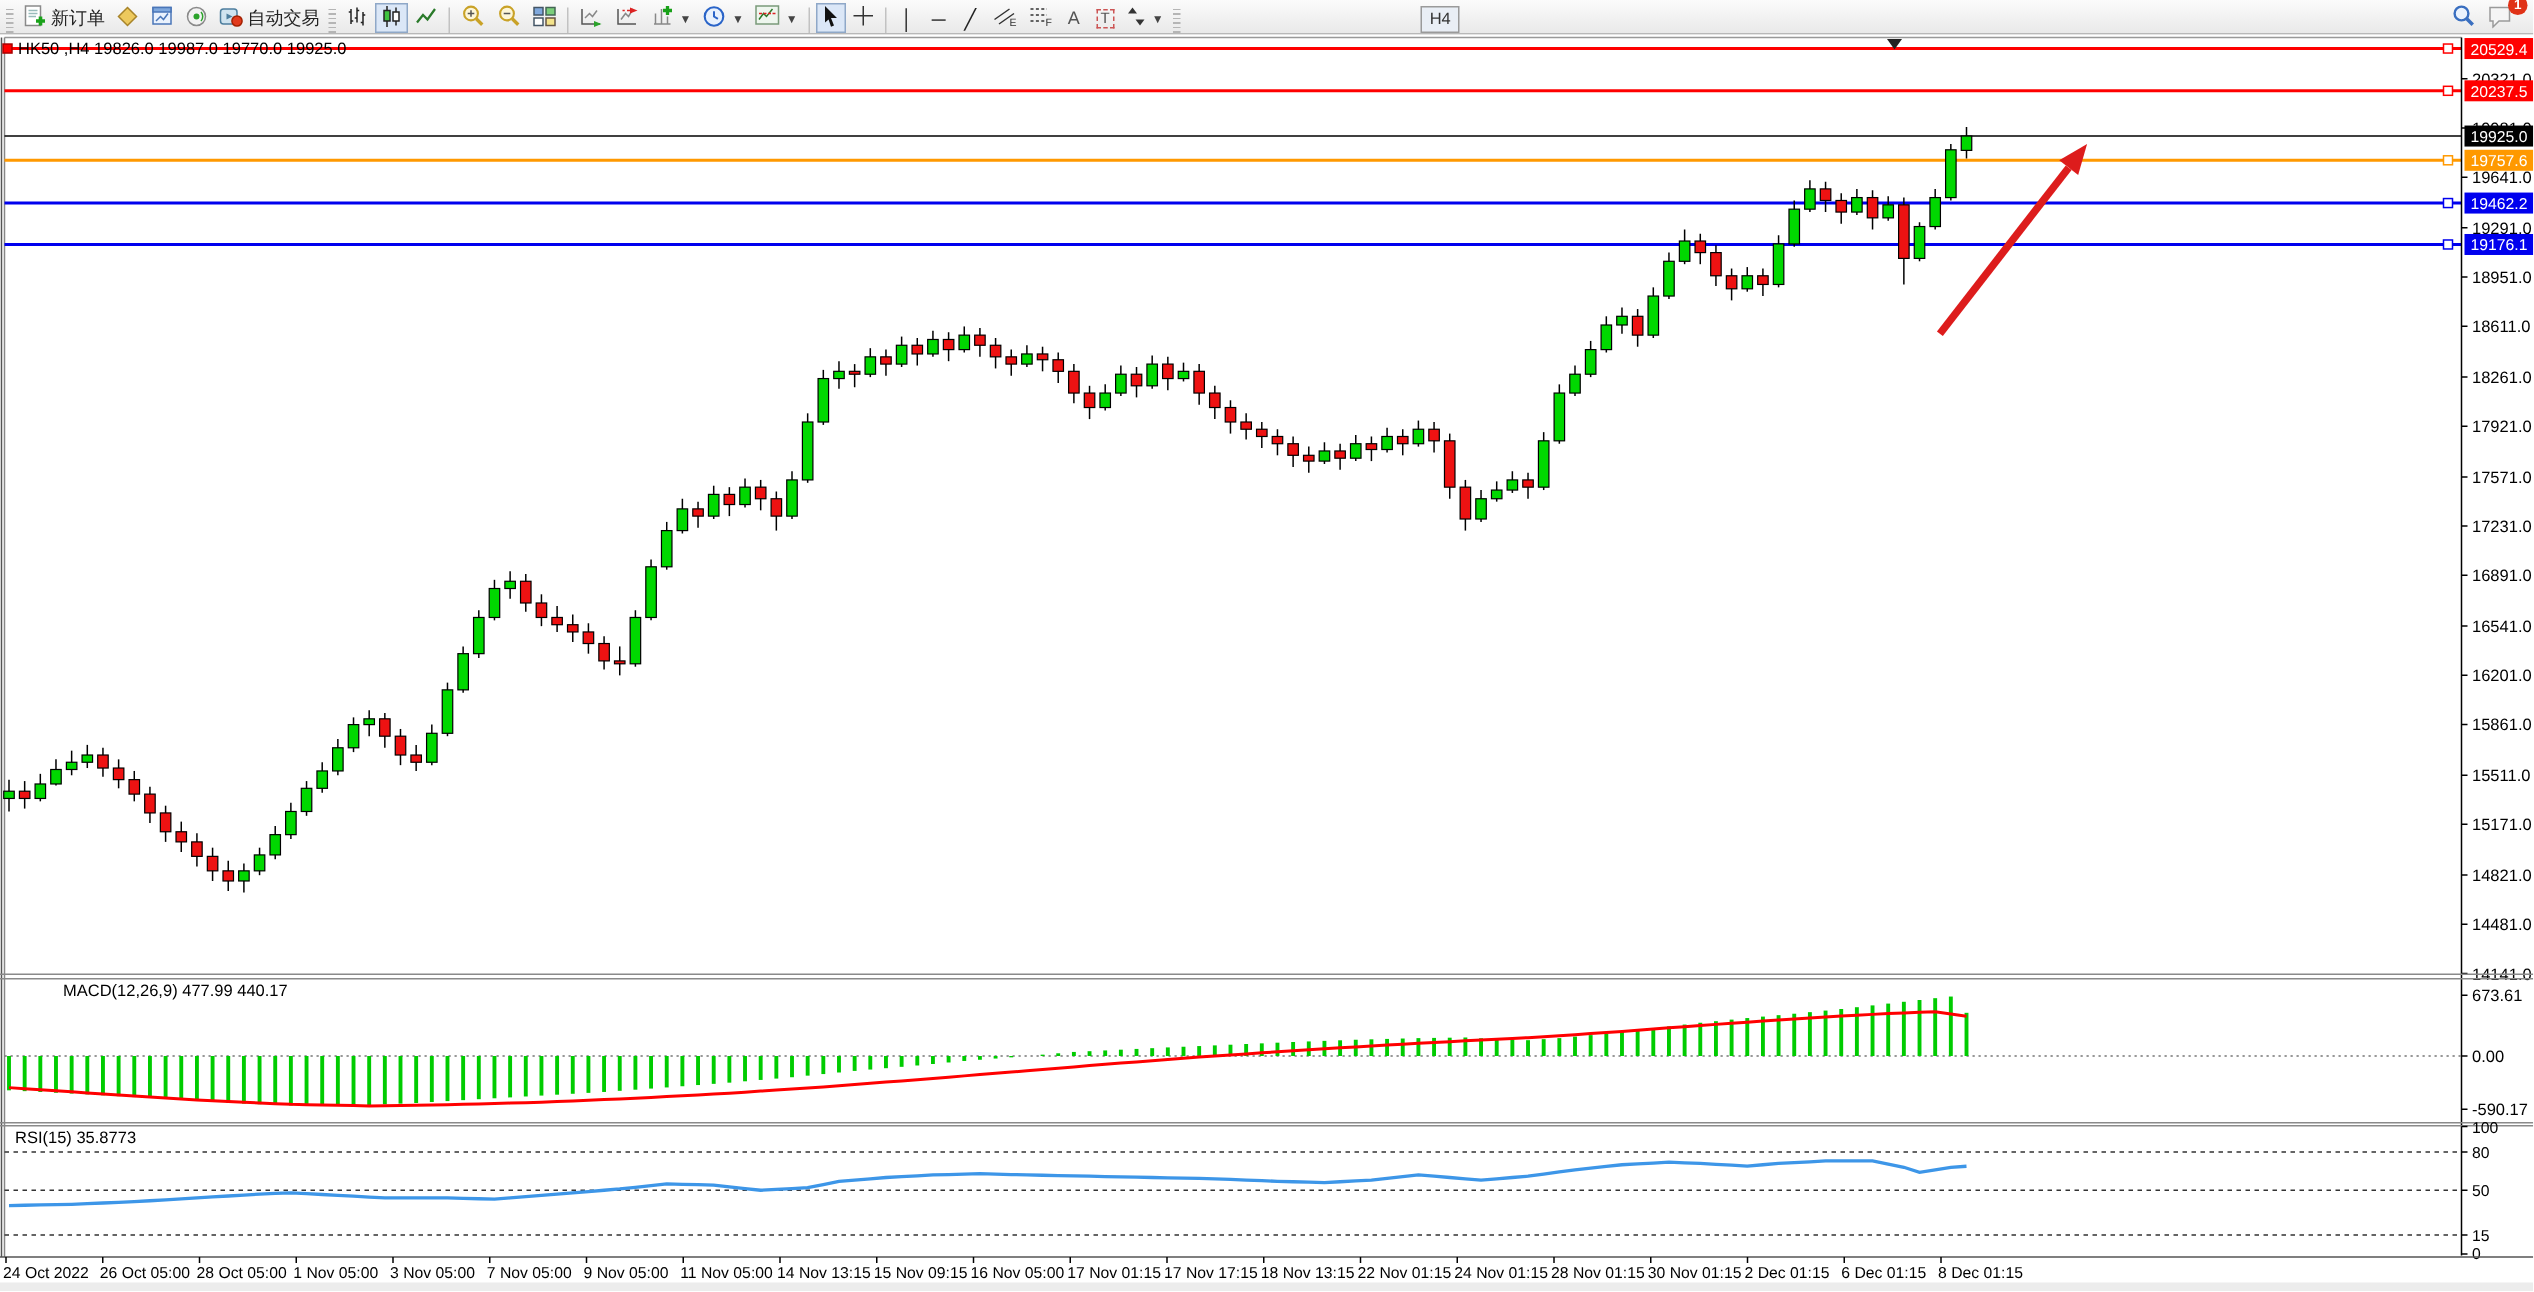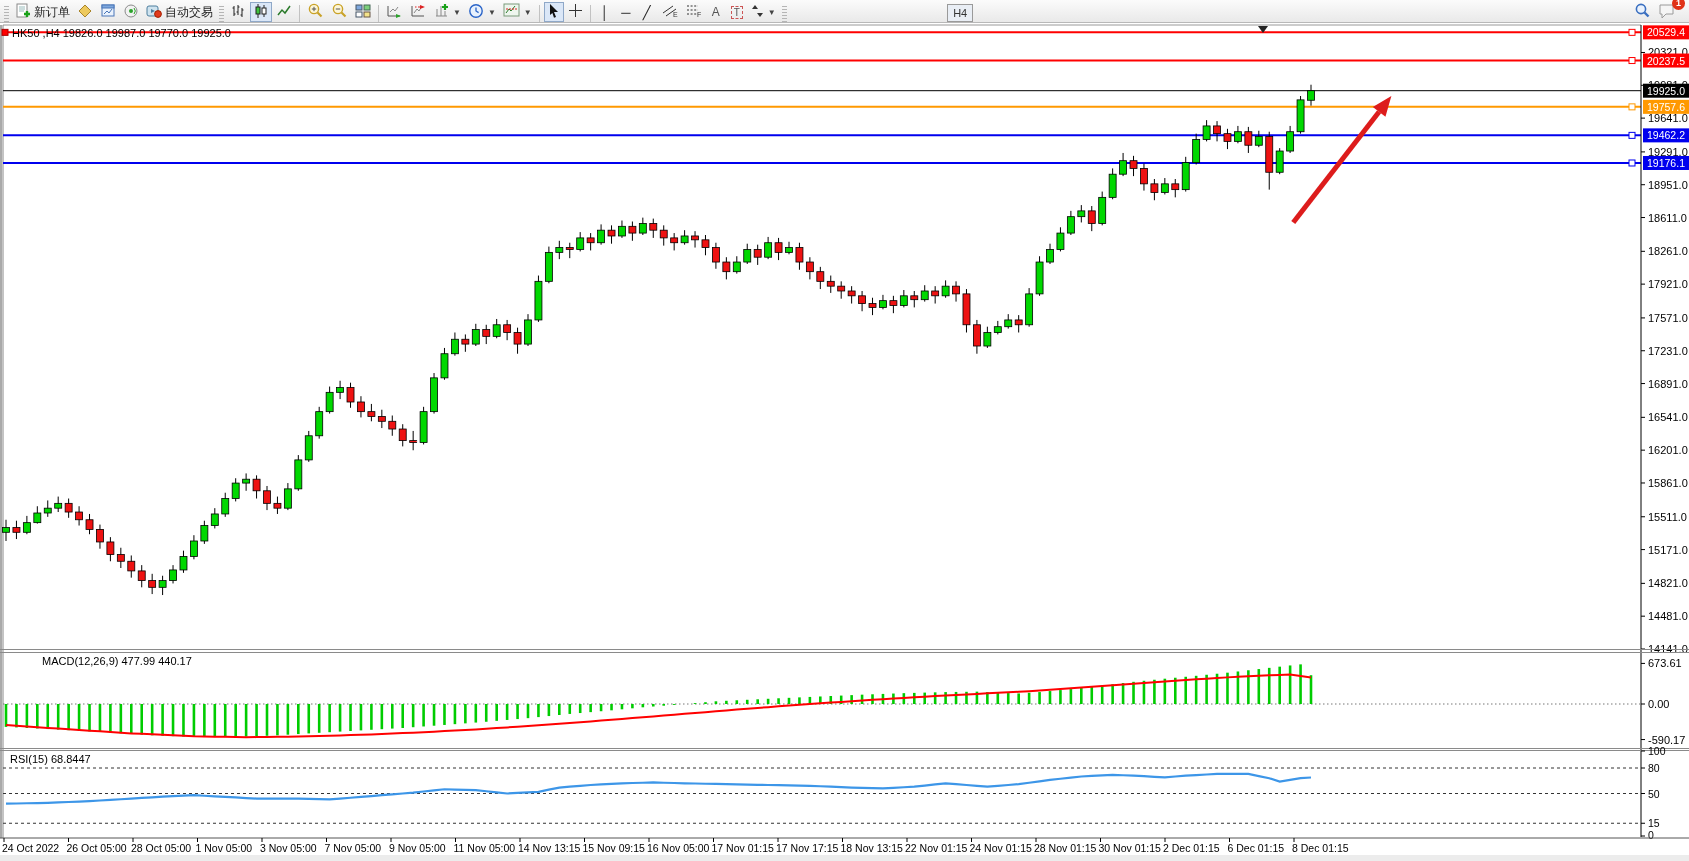--- a/index.html
+++ b/index.html
@@ -244,21 +244,21 @@
               <path d="M2 2h13v9H8l-4 4v-4H2z" fill="#f5f5f5" stroke="#9a9a9a"></path>
             </svg></span>
     </button>
     <span class="badge">1</span>
   </div>
 </div>
 
 <div id="chartwrap">
   <div class="overlay-label" style="left:12px;top:4px;">HK50 ,H4  19826.0 19987.0 19770.0 19925.0</div>
   <div class="overlay-label" style="left:10px;top:632px;margin-left:32px;">MACD(12,26,9) 477.99 440.17</div>
-  <div class="overlay-label" style="left:10px;top:730px;">RSI(15) 68.8447</div>
+  <div class="overlay-label" style="left:10px;top:730px;">RSI(15) 35.8773</div>
   <svg id="cv" width="1689" height="838" viewBox="0 23 1689 838">
         <rect x="0" y="23" width="1689" height="838" fill="#fff"></rect>
         <line x1="3" y1="25" x2="1641" y2="25" stroke="#999"></line>
         <line x1="3" y1="25" x2="3" y2="838" stroke="#888"></line>
         <line x1="1" y1="25" x2="1" y2="838" stroke="#555"></line>
         <g>
           <line x1="3" y1="32.359073359073136" x2="1641" y2="32.359073359073136" stroke="#ff0000" stroke-width="2"></line>
           <rect x="1629" y="29.359073359073136" width="6" height="6" fill="#fff" stroke="#ff0000"></rect>
           <line x1="3" y1="60.534749034748984" x2="1641" y2="60.534749034748984" stroke="#ff0000" stroke-width="2"></line>
           <rect x="1629" y="57.534749034748984" width="6" height="6" fill="#fff" stroke="#ff0000"></rect>

